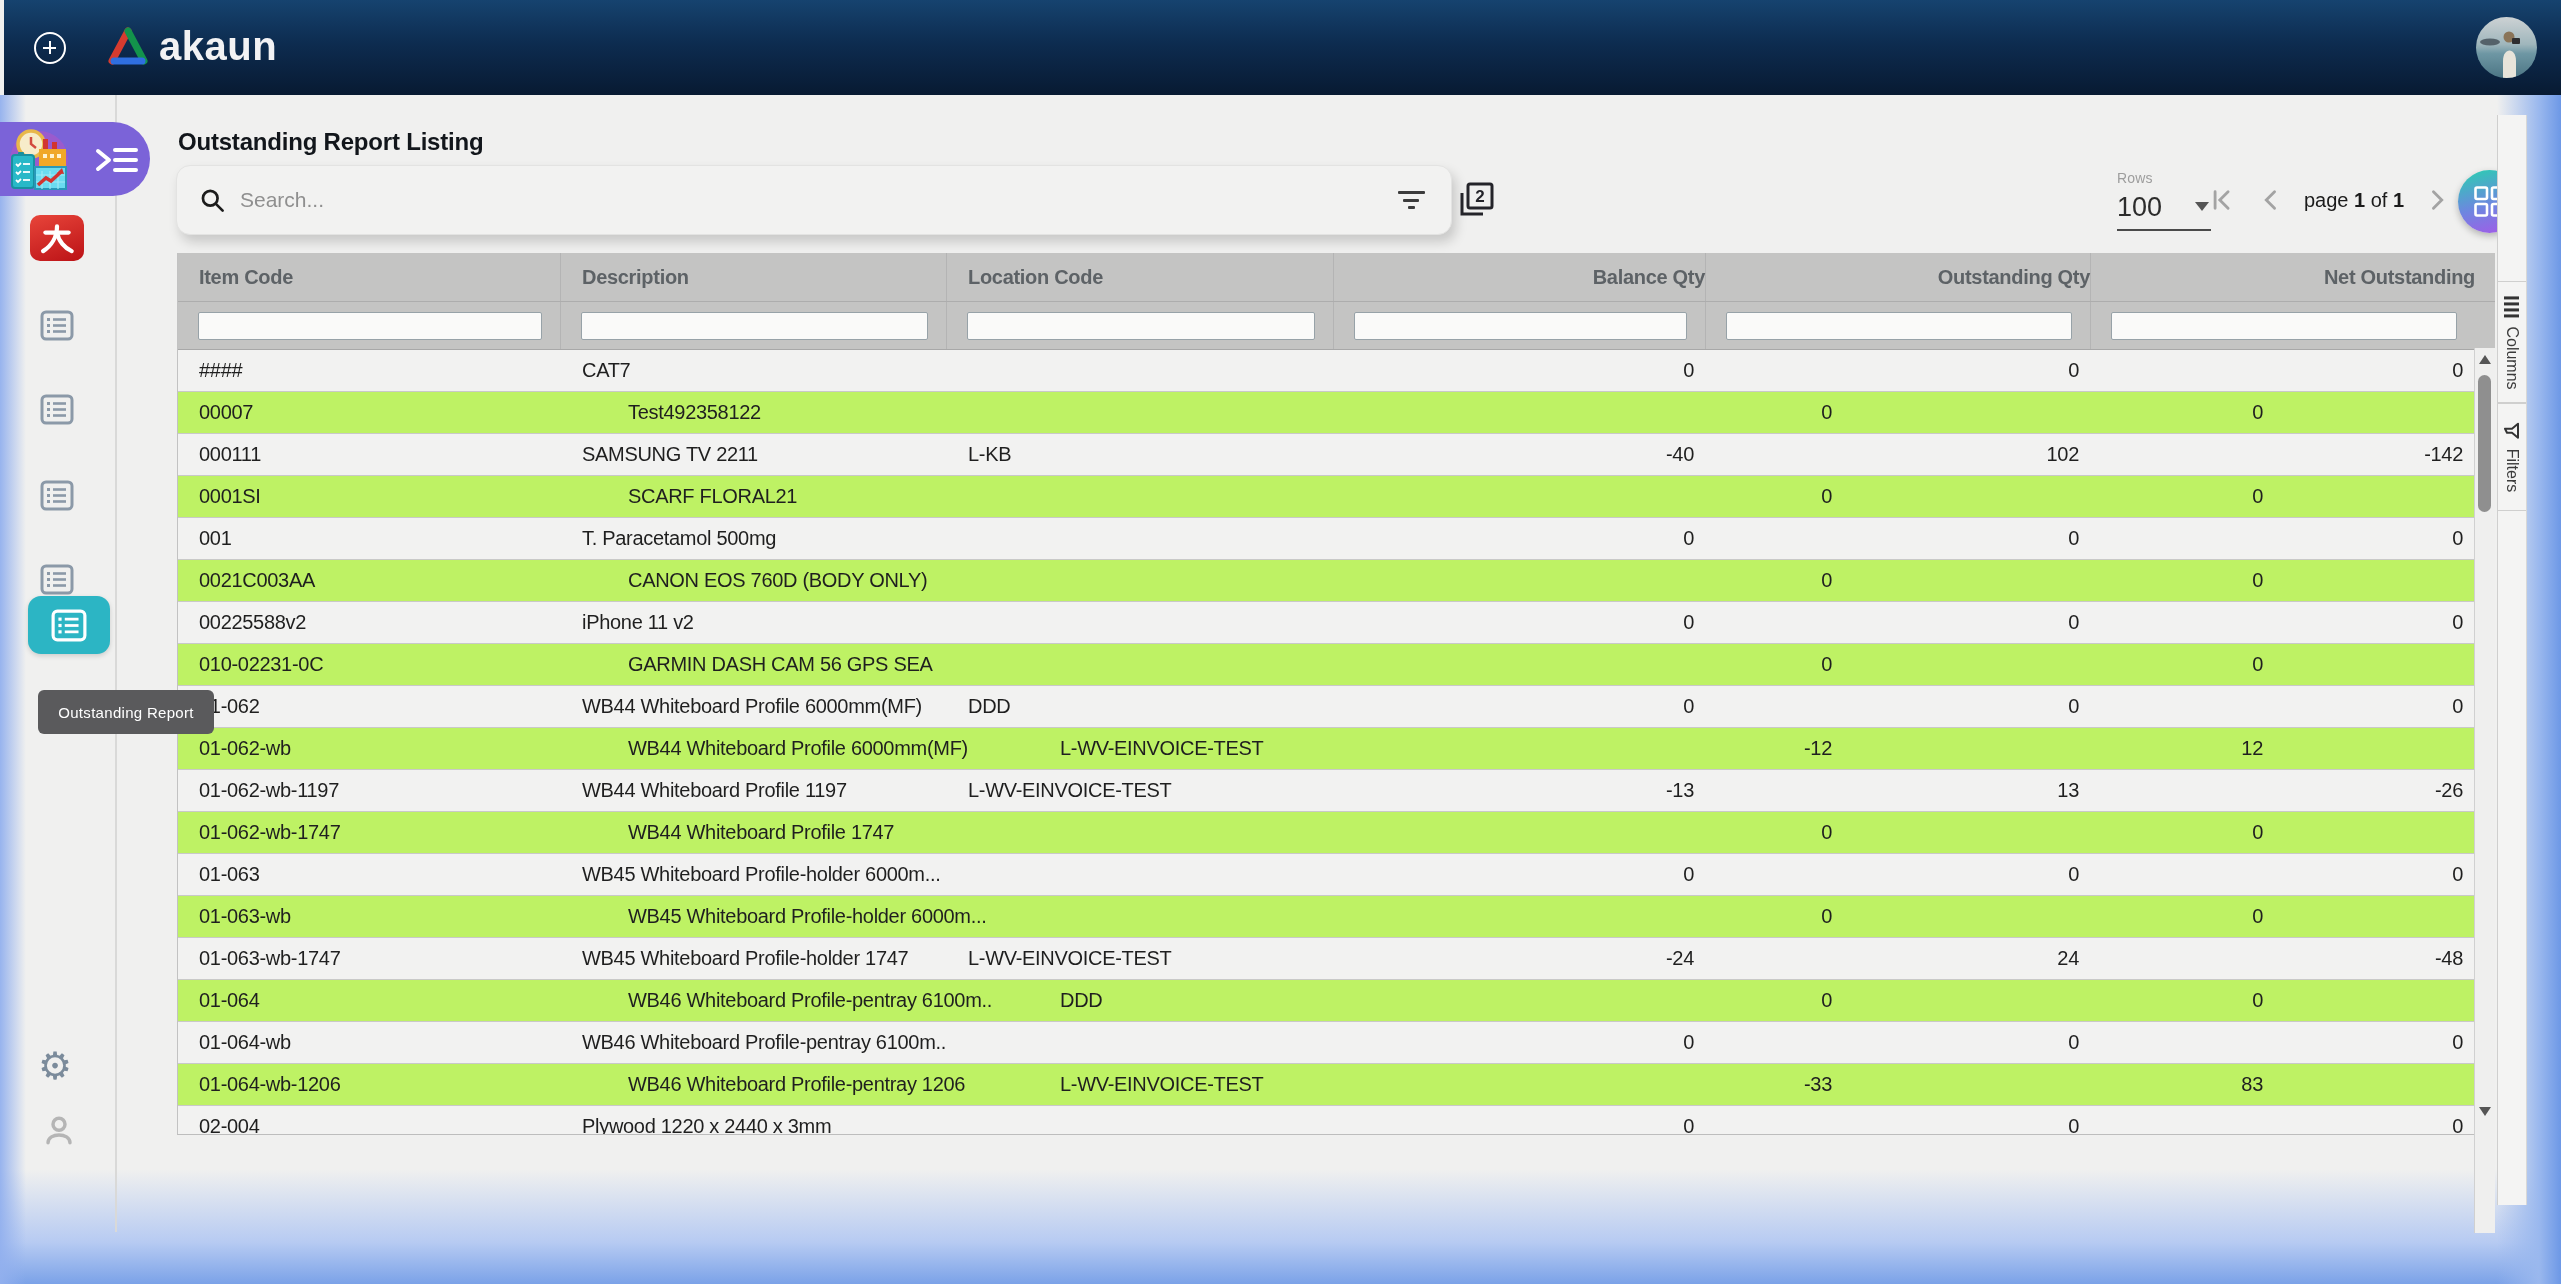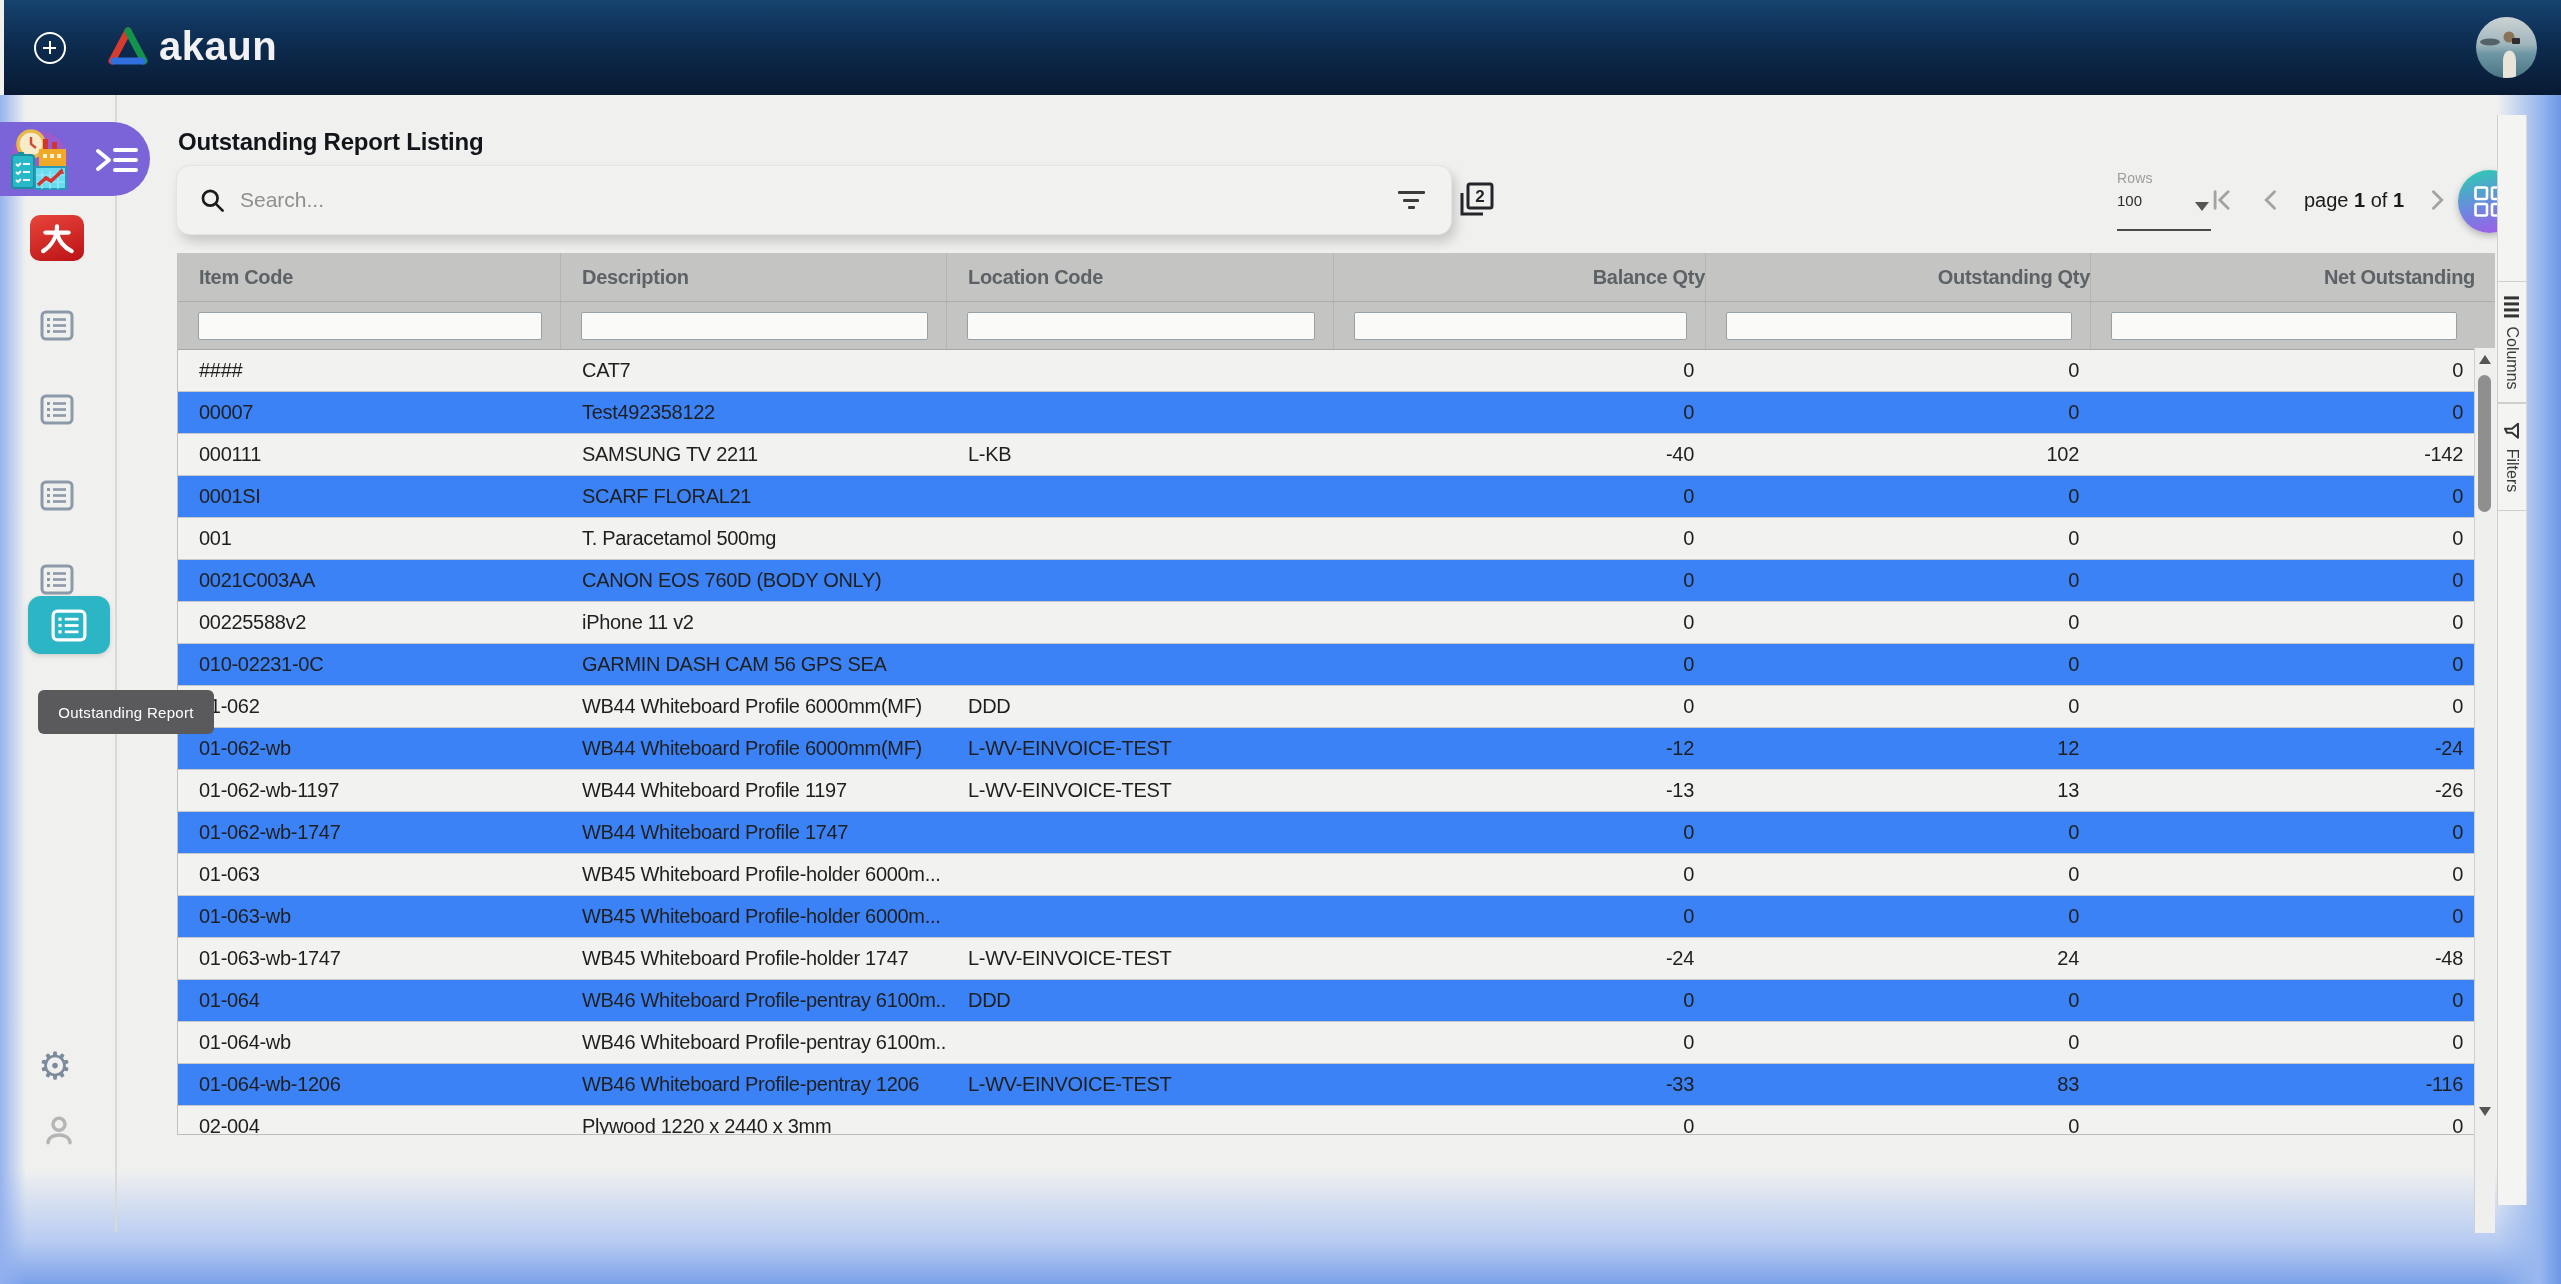--- a/index.html
+++ b/index.html
@@ -52,21 +52,21 @@
     box-shadow:4px 7px 12px rgba(0,0,0,.17);display:flex;align-items:center;}
   .search-input{flex:1;border:none;outline:none;background:transparent;font-size:21px;color:#444;
     font-family:"Liberation Sans",sans-serif;}
   .search-input::placeholder{color:#8f8f8f;}
   .filter-lines{width:28px;margin-right:26px;display:flex;flex-direction:column;align-items:center;gap:4.5px;}
   .filter-lines i{display:block;height:3px;background:#3c3c3c;border-radius:1px;}
   .pages-icon{position:absolute;left:1456px;top:86px;}
 
   .rows-select{position:absolute;left:2117px;top:75px;width:94px;}
   .rows-label{font-size:14px;color:#9d9d9d;letter-spacing:.2px;}
-  .rows-value{font-size:15px;color:#2c2c2c;margin-top:6px;}
+  .rows-value{font-size:27px;color:#2c2c2c;margin-top:6px;}
   .rows-caret{position:absolute;right:2px;top:32px;width:0;height:0;border-left:7px solid transparent;
     border-right:7px solid transparent;border-top:9px solid #555;}
   .rows-underline{position:absolute;left:0;top:59px;width:94px;height:2px;background:#4a4a4a;}
 
   .pager{position:absolute;left:2208px;top:92px;display:flex;align-items:center;gap:16px;}
   .pager svg{display:block;}
   .pager .ptext{font-size:20px;color:#1b1b1b;margin:0 4px;white-space:nowrap;}
   .pager .ptext b{font-weight:700;}
   .grid-btn{position:absolute;left:2458px;top:75px;width:63px;height:63px;border-radius:50%;
     background:linear-gradient(165deg,#2ecab4 5%,#6e86e0 55%,#a757e8 100%);
@@ -82,21 +82,21 @@
     padding-left:21px;letter-spacing:-.3px;border-right:1px solid #b4b4b4;box-sizing:border-box;}
   .th.num{justify-content:flex-end;padding-left:0;}
   .th:last-child{border-right:none;}
   .tfilter{background:#c4c4c3;height:47px;border-bottom:1px solid #a8a8a8;}
   .fc{display:flex;align-items:center;border-right:1px solid #b4b4b4;box-sizing:border-box;}
   .fc:last-child{border-right:none;}
   .fbox{height:26px;background:#fafaf9;border:1.5px solid #97a2a8;border-radius:2px;
     margin:0 18px 0 20px;flex:1;}
   .tbody .trow{height:42px;border-bottom:1px solid #c9c9c8;box-sizing:border-box;width:2297px;}
   .tbody .trow.odd{background:#f2f2f1;}
-  .tbody .trow.even{background:#3b82f6;}
+  .tbody .trow.even{background:#bef264;gap:46px;}
   .td{display:flex;align-items:center;font-size:20px;color:#1f1f1f;padding-left:21px;
     letter-spacing:-.3px;overflow:hidden;white-space:nowrap;}
   .td.num{justify-content:flex-end;padding-right:12px;padding-left:0;}
 
   
   .scroll-gutter{position:absolute;left:2474px;top:253px;width:21px;height:885px;background:#efefee;
     border-left:1px solid #d0d0d0;box-sizing:border-box;}
   .sb-up{position:absolute;left:2479px;top:260px;width:0;height:0;border-left:6px solid transparent;
     border-right:6px solid transparent;border-bottom:9px solid #555;}
   .sb-down{position:absolute;left:2479px;top:1012px;width:0;height:0;border-left:6px solid transparent;

